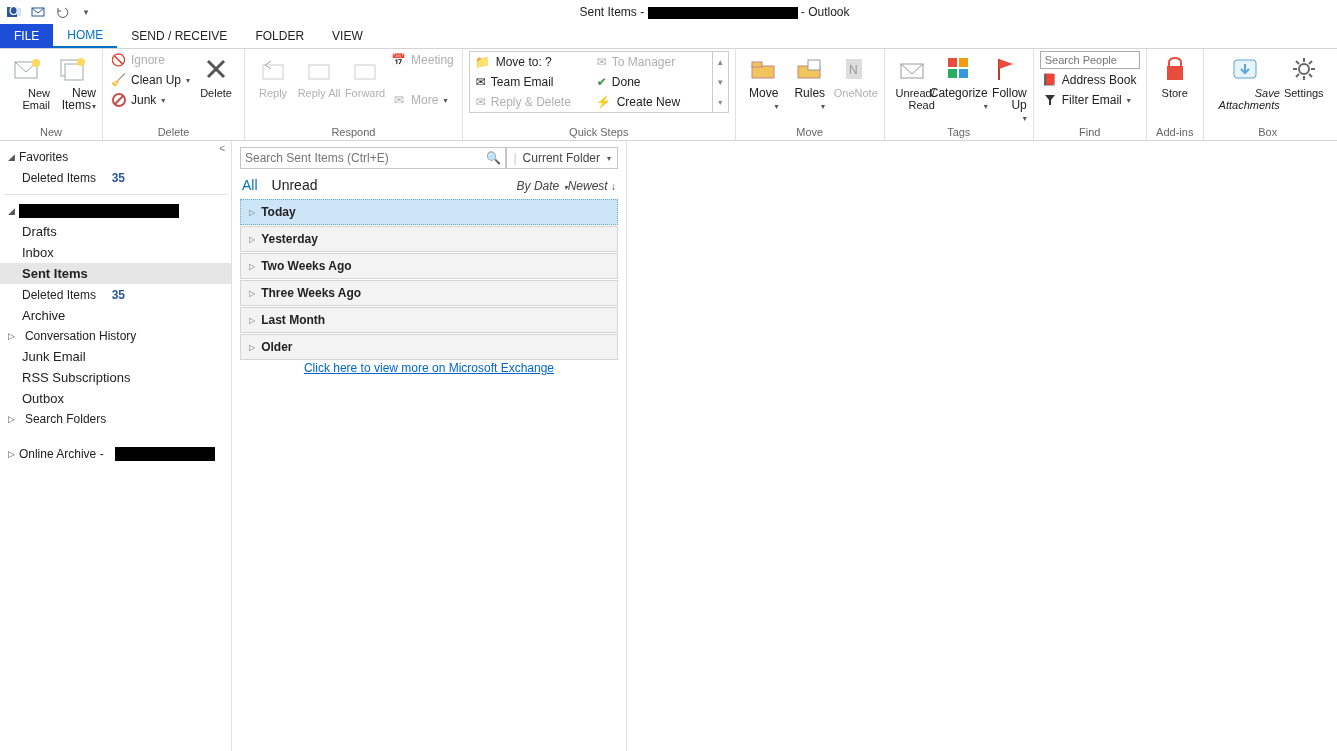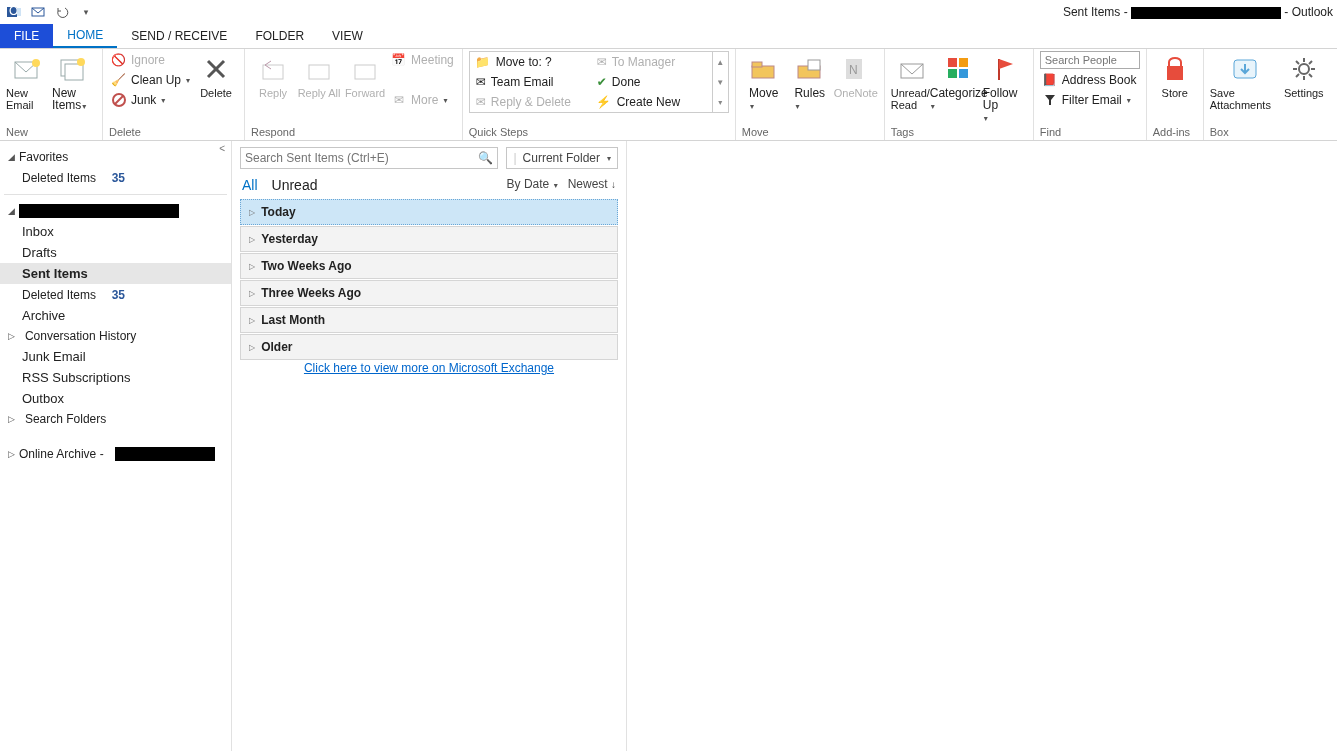--- a/index.html
+++ b/index.html
@@ -1,32 +1,32 @@
 <!DOCTYPE html>
 <html><head>
 <meta charset="utf-8">
 <style>
 * { margin:0; padding:0; box-sizing:border-box; font-family:"Segoe UI",Tahoma,sans-serif; font-size:12px; }
 body { background:#fff; width:1337px; height:751px; overflow:hidden; color:#222; }
 .titlebar { height:24px; display:flex; align-items:center; padding:0 4px; }
 .titlebar .qat { display:flex; align-items:center; gap:4px; }
 .qat-item { width:20px; height:20px; display:flex; align-items:center; justify-content:center; color:#2b579a; }
-.titlebar .title { flex:1; text-align:right; font-size:12px; }
+.titlebar .title { flex:1; text-align:center; font-size:12px; }
 .redact { display:inline-block; background:#000; height:12px; vertical-align:middle; }
 .tabs { height:25px; display:flex; align-items:stretch; border-bottom:1px solid #d4d4d4; }
 .tab { padding:0 14px; display:flex; align-items:center; font-size:12px; cursor:pointer; }
 .tab.file { background:#1d4ed8; color:#fff; }
 .tab.active { color:#0072c6; border-bottom:2px solid #0072c6; }
 .ribbon { height:92px; display:flex; border-bottom:1px solid #d4d4d4; background:#fff; }
 .group { border-right:1px solid #e1e1e1; padding:2px 6px 0 6px; display:flex; flex-direction:column; justify-content:space-between; }
 .group-body { display:flex; align-items:flex-start; gap:2px; }
-.group-label { font-size:11px; color:#666; padding-bottom:2px; position:relative; }
+.group-label { text-align:center; font-size:11px; color:#666; padding-bottom:2px; position:relative; }
 .lgbtn { display:flex; flex-direction:column; align-items:center; justify-content:flex-start; width:44px; padding-top:2px; cursor:pointer; }
 .lgbtn .ic { width:32px; height:32px; display:flex; align-items:center; justify-content:center; }
-.lgbtn .lbl { font-size:11px; text-align:left; line-height:12px; margin-top:2px; }
+.lgbtn .lbl { font-size:11px; text-align:right; line-height:12px; margin-top:2px; }
 .smcol { display:flex; flex-direction:column; gap:2px; }
 .smbtn { display:flex; align-items:center; gap:4px; padding:1px 2px; cursor:pointer; font-size:11px; white-space:nowrap; }
 .smbtn .sic { width:16px; height:16px; display:flex; align-items:center; justify-content:center; }
 .disabled { color:#b0b0b0; }
 .qsbox { border:1px solid #ccc; width:260px; height:62px; display:flex; }
 .qscol { flex:1; display:flex; flex-direction:column; }
 .qsitem { flex:1; display:flex; align-items:center; gap:5px; padding:0 6px; font-size:11px; cursor:pointer; }
 .qsscroll { width:16px; border-left:1px solid #ccc; display:flex; flex-direction:column; }
 .qsscroll div { flex:1; display:flex; align-items:center; justify-content:center; color:#888; cursor:pointer; font-size:8px;}
 .findcol { display:flex; flex-direction:column; gap:2px; }
@@ -35,28 +35,28 @@
 .nav { width:232px; border-right:1px solid #e1e1e1; padding:6px 0 0 0; position:relative; }
 .collapse-caret { position:absolute; top:2px; right:6px; color:#777; font-size:10px; cursor:pointer;}
 .navhdr { display:flex; align-items:center; gap:4px; padding:3px 8px; font-size:13px; cursor:pointer;}
 .tri { font-size:9px; color:#555; }
 .navitem { padding:3px 8px 3px 22px; font-size:13px; cursor:pointer; display:flex; align-items:center; gap:6px;}
 .navitem.selected { background:#e6e6e6; font-weight:bold; }
 .count { color:#2b579a; font-weight:bold; }
 .navsep { height:1px; background:#e1e1e1; margin:6px 4px; }
 .acct-redact { background:#000; width:160px; height:14px; }
 .list { width:395px; border-right:1px solid #e1e1e1; padding:6px 8px 0 8px; }
-.searchrow { display:flex; gap:8px; margin-bottom:8px; }
+.searchrow { display:flex; gap:0; margin-bottom:8px; }
 .searchbox { flex:1; border:1px solid #c6c6c6; display:flex; align-items:center; padding:0 4px; height:22px; }
 .searchbox input { border:none; outline:none; flex:1; font-size:12px; color:#777; background:transparent;}
 .scopebox { border:1px solid #c6c6c6; height:22px; display:flex; align-items:center; padding:0 6px; font-size:12px; color:#444; gap:6px;}
-.filterrow { display:flex; align-items:flex-start; gap:14px; padding:0 2px 6px 2px;}
+.filterrow { display:flex; align-items:flex-end; gap:14px; padding:0 2px 6px 2px;}
 .filterrow .f { font-size:14px; cursor:pointer; }
 .filterrow .f.active { color:#0072c6; }
-.sortgrp { margin-left:auto; display:flex; gap:10px; font-size:12px; color:#444;}
+.sortgrp { margin-left:auto; display:flex; gap:0; font-size:12px; color:#444;font-style:italic;}
 .dategrp { border:1px solid #d5d5d5; background:#f3f3f3; padding:5px 8px; margin-bottom:1px; display:flex; align-items:center; gap:6px; cursor:pointer; font-size:12px;}
 .dategrp.sel { background:#cde6f7; border:1px dotted #6aa7d6; }
 .dategrp .tri2 { font-size:8px; color:#777; }
 .moremsg { text-align:center; font-style:italic; color:#666; margin-top:14px; font-size:12px;}
 .morelink { text-align:center; margin-top:1px; }
 .morelink a { color:#0066cc; font-size:12px; }
 .reading { flex:1; }
 .drop { font-size:8px; color:#555; margin-left:1px;}
 </style>
 </head>
@@ -348,21 +348,21 @@
             </svg>
           </div>
         <div class="lbl">Store</div>
       </div>
     </div>
     <div class="group-label">Add-ins</div>
   </div>
 
   <div class="group" style="border-right:none;">
     <div class="group-body">
-      <div class="lgbtn" style="width:70px;">
+      <div class="lgbtn" style="width:70px;font-style:italic;">
         <div class="ic">
             <svg width="30" height="26">
               <rect x="4" y="4" width="22" height="18" rx="3" fill="#e8f4fb" stroke="#5aa6d8"></rect>
               <path d="M15 8 L15 16 M11 13 L15 17 L19 13" stroke="#5aa6d8" fill="none" stroke-width="2"></path>
             </svg>
           </div>
         <div class="lbl">Save Attachments</div>
       </div>
       <div class="lgbtn">
         <div class="ic">
@@ -394,22 +394,22 @@
     <div class="navhdr">
         <span class="tri">◢</span>
         <span>Favorites</span>
       </div>
     <div class="navitem"><span>Deleted Items</span>&nbsp;<span class="count">35</span></div>
     <div class="navsep"></div>
     <div class="navhdr">
         <span class="tri">◢</span>
         <span class="acct-redact"></span>
       </div>
+    <div class="navitem">Drafts</div>
     <div class="navitem">Inbox</div>
-    <div class="navitem">Drafts</div>
     <div class="navitem selected">Sent Items</div>
     <div class="navitem"><span>Deleted Items</span>&nbsp;<span class="count">35</span></div>
     <div class="navitem">Archive</div>
     <div class="navitem">
         <span class="tri" style="margin-left:-14px;margin-right:4px;">▷</span>
         <span>Conversation History</span>
       </div>
     <div class="navitem">Junk Email</div>
     <div class="navitem">RSS Subscriptions</div>
     <div class="navitem">Outbox</div>

